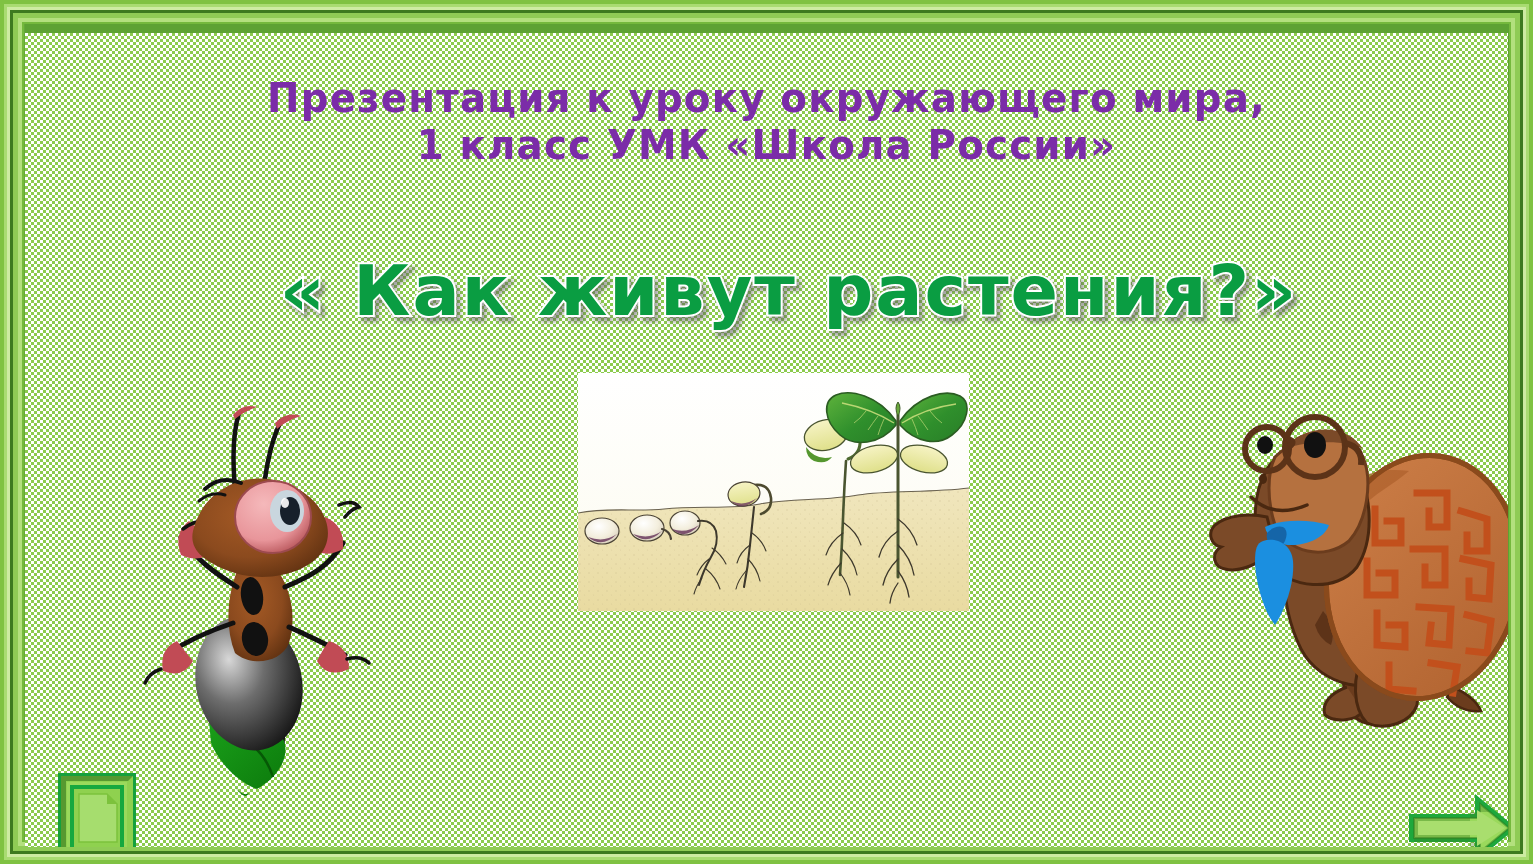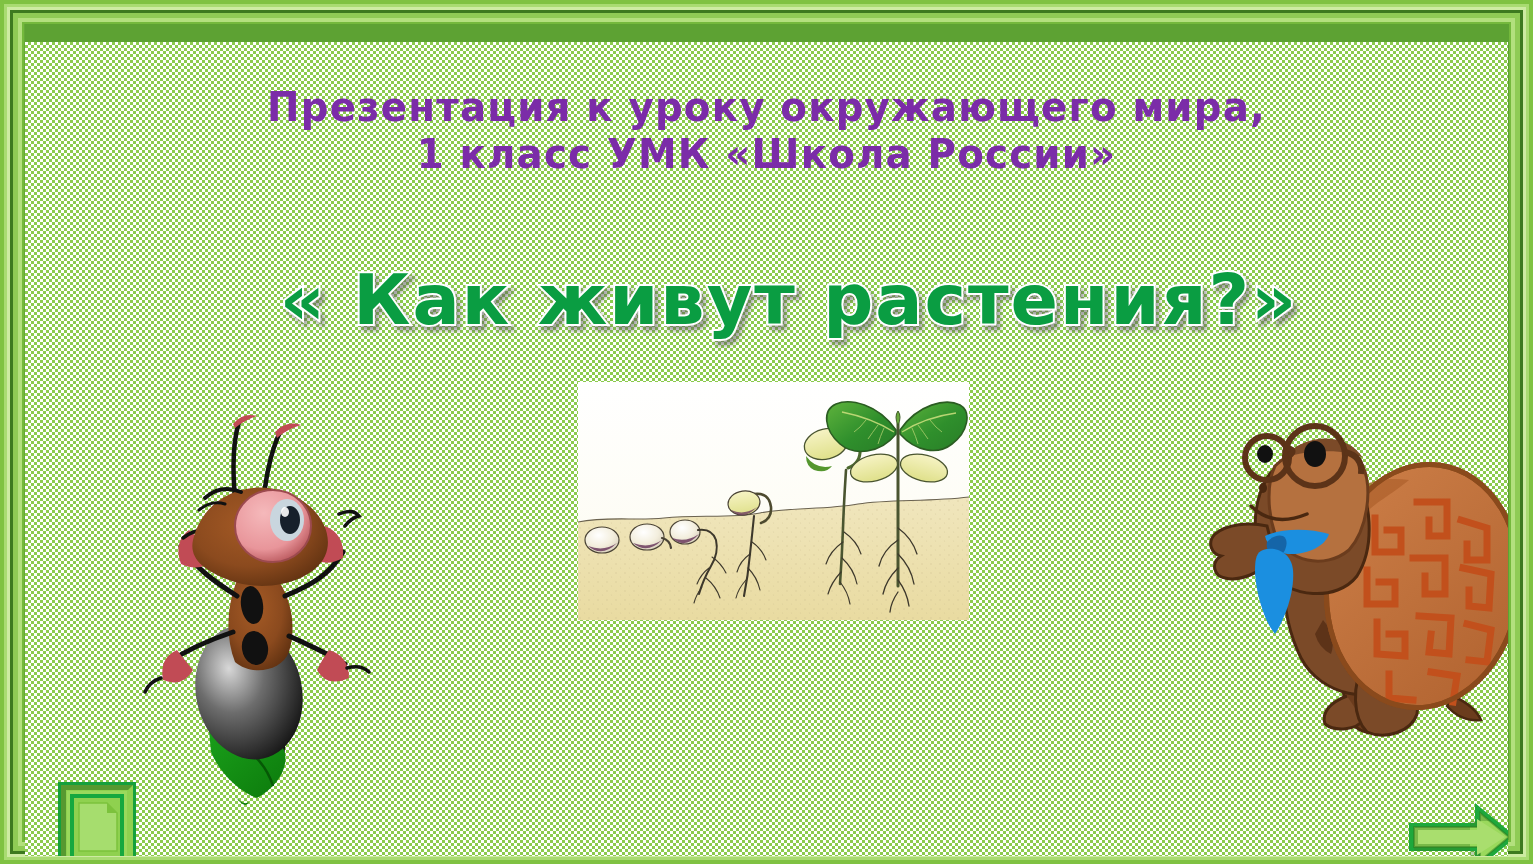--- a/index.html
+++ b/index.html
@@ -23,21 +23,21 @@
   #ring-outer{inset:0;border:4px solid #7fc242;}
   #ring-hl1{inset:4px;border:3px solid #a9db72;}
   #ring-hl2{inset:7px;border:3px solid #cdeba2;}
   #ring-dark{inset:10px;border:3px solid #3d7a1f;}
   #ring-mid{inset:13px;border:5px solid #8fcb55;}
   #ring-lite{inset:18px;border:4px solid #b3e07e;}
   #ring-inner{inset:22px;border:2px solid #74b93c;}
 
   
   #canvas{
-    position:absolute;left:25px;top:42px;
+    position:absolute;left:25px;top:33px;
     width:1483px;height:814px;
     background-color:#ffffff;
     background-image:
       linear-gradient(45deg,#8ccb4e 25%,transparent 25%,transparent 75%,#8ccb4e 75%),
       linear-gradient(45deg,#8ccb4e 25%,transparent 25%,transparent 75%,#8ccb4e 75%);
     background-size:6px 6px;
     background-position:0 0, 3px 3px;
     overflow:hidden;
   }
 

